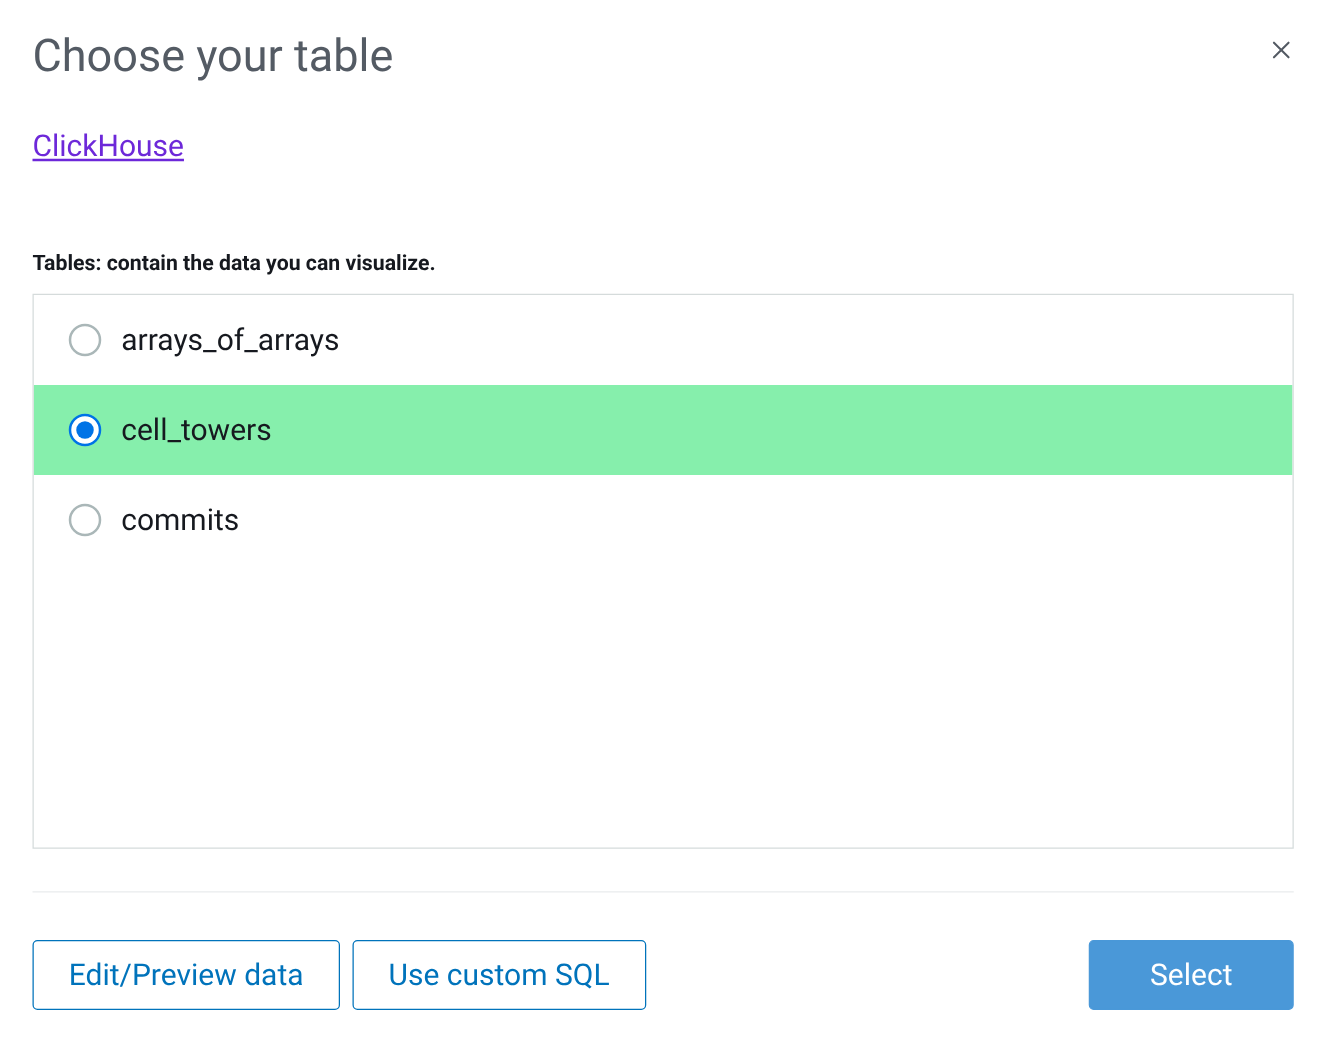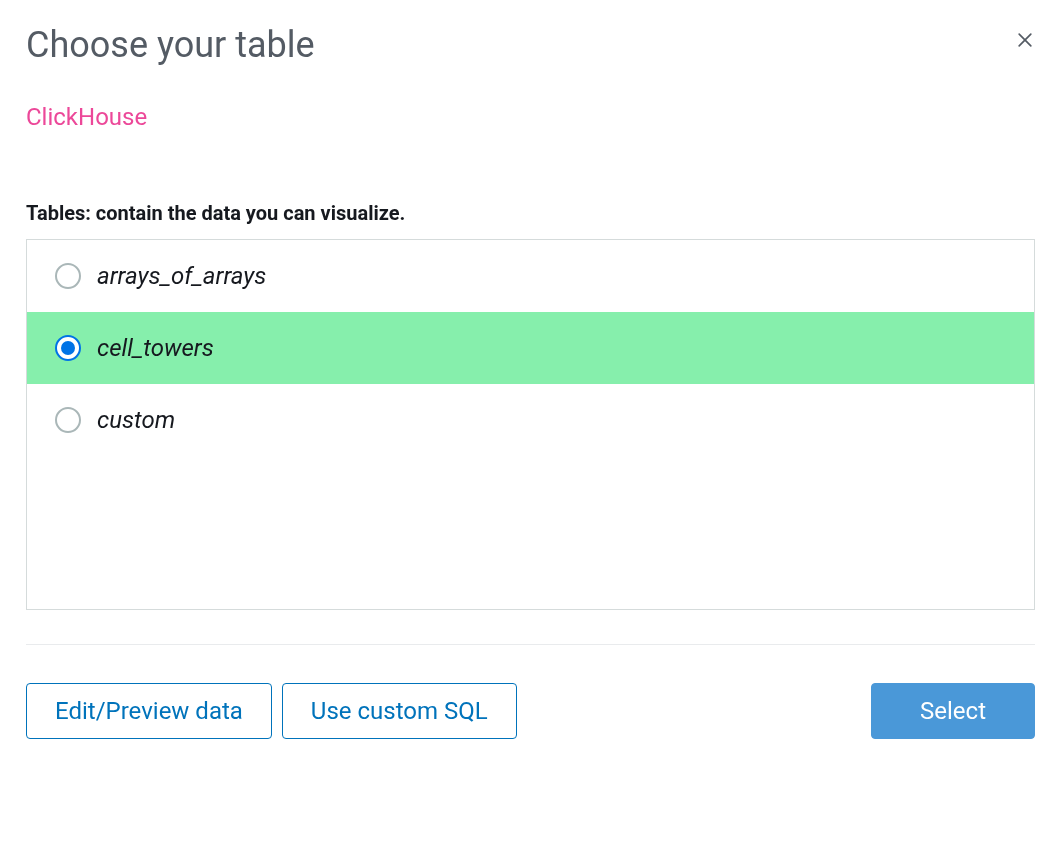--- a/index.html
+++ b/index.html
@@ -38,35 +38,35 @@
     }
     .close-icon svg {
       width: 100%;
       height: 100%;
       display: block;
     }
     .subtitle {
       margin-top: 36px;
       font-size: 24px;
       font-weight: 400;
-      color: #ec4899;
+      color: #6d28d9;
+      text-decoration: underline;
     }
     .section-label {
       margin-top: 70px;
-      font-size: 20px;
+      font-size: 17px;
       font-weight: 700;
       color: #16191f;
       margin-bottom: 14px;
     }
     .table-list-container {
       border: 1px solid #d5dbdb;
       background: #ffffff;
-      height: 371px;
+      height: 444px;
       overflow: auto;
-      font-style: italic;
     }
     .table-row {
       display: flex;
       align-items: center;
       padding: 22px 28px;
       cursor: pointer;
     }
     .table-row.selected {
       background: #86efac;
     }
@@ -155,21 +155,21 @@
     <div class="table-row">
       <div class="radio"></div>
       <span class="table-label">arrays_of_arrays</span>
     </div>
     <div class="table-row selected">
       <div class="radio checked"></div>
       <span class="table-label">cell_towers</span>
     </div>
     <div class="table-row">
       <div class="radio"></div>
-      <span class="table-label">custom</span>
+      <span class="table-label">commits</span>
     </div>
   </div>
 
 <hr class="divider">
 
 <div class="footer">
   <button class="btn btn-outline">Edit/Preview data</button>
   <button class="btn btn-outline">Use custom SQL</button>
   <div class="spacer"></div>
   <button class="btn btn-primary">Select</button>

